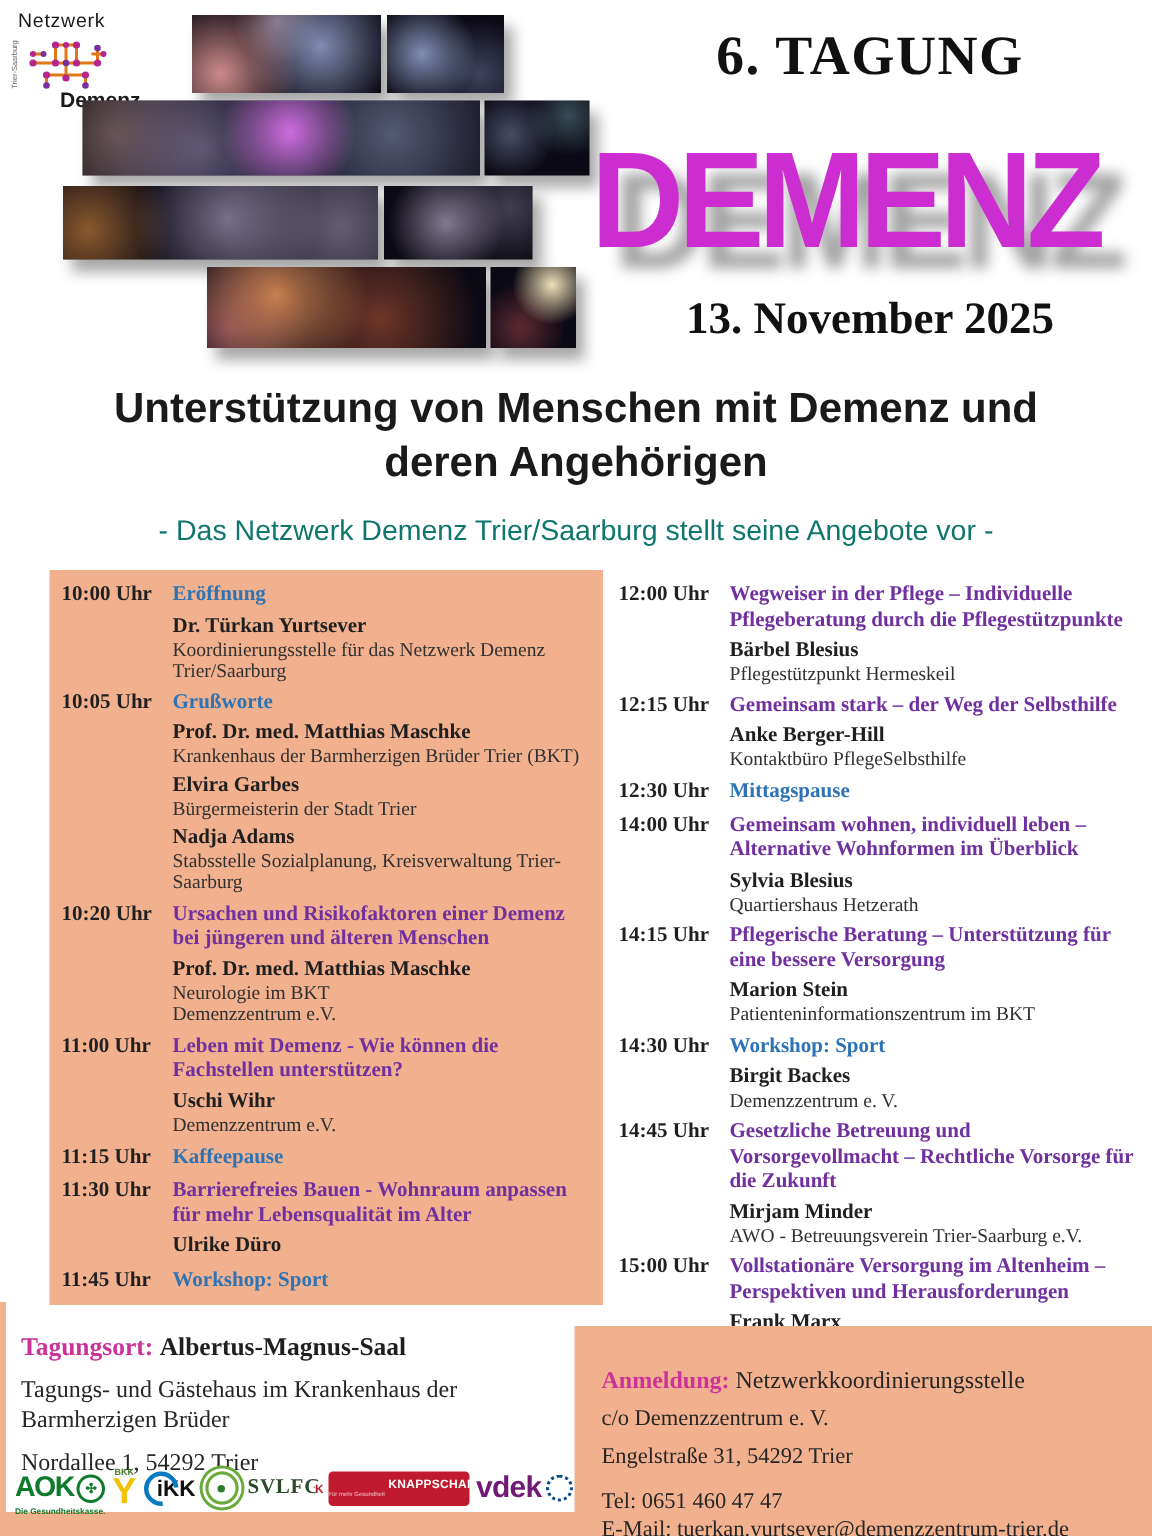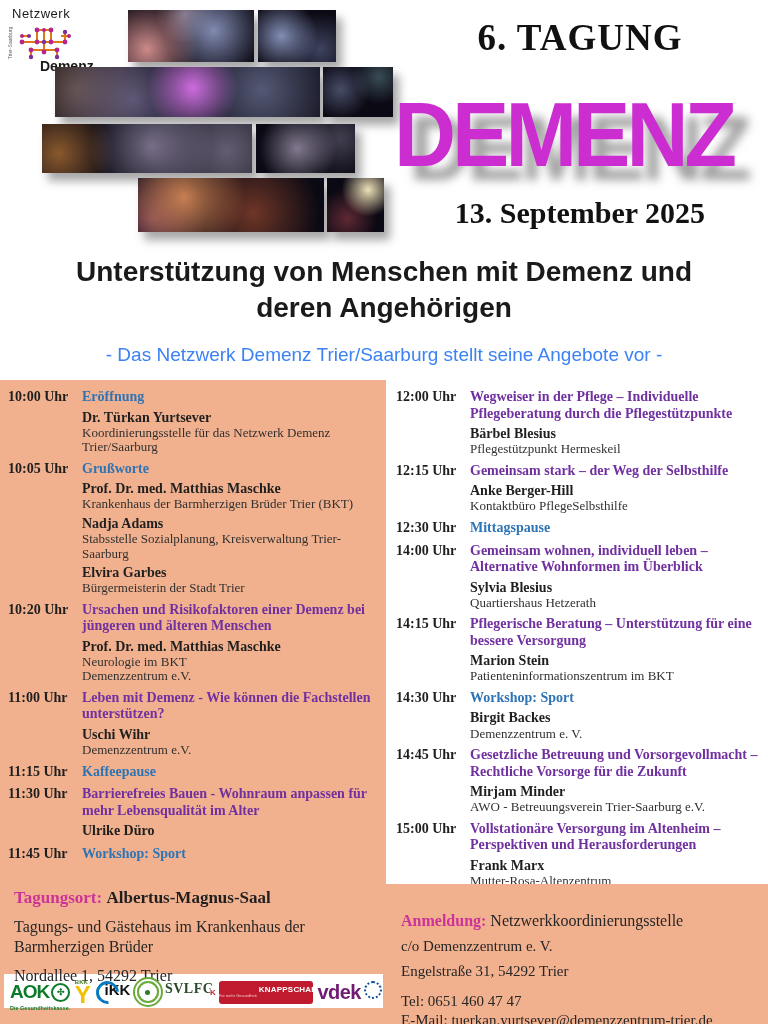--- a/index.html
+++ b/index.html
@@ -54,26 +54,26 @@
           font-family:"Liberation Sans",sans-serif;font-size:86px;font-weight:800;
           letter-spacing:-4px;color:#cb2dd0;transform:scaleY(1.06);transform-origin:left top;
           text-shadow:15px 13px 9px rgba(85,85,85,.55);white-space:nowrap;}
   .date{position:absolute;left:400px;top:196px;width:360px;text-align:center;
         font-size:30px;font-weight:bold;color:#111;}
 
   .headline{position:absolute;left:34px;top:254px;width:700px;text-align:center;
             font-family:"Liberation Sans",sans-serif;font-size:28px;font-weight:bold;
             color:#1a1a1a;line-height:1.3;}
   .subline{position:absolute;left:34px;top:344px;width:700px;text-align:center;
-           font-family:"Liberation Sans",sans-serif;font-size:19px;color:#3b82f6;}
+           font-family:"Liberation Sans",sans-serif;font-size:19px;color:#0f766e;}
 
   
   .sched{position:absolute;left:0;top:380px;width:768px;height:505px;display:flex;align-items:flex-start;}
   .col{box-sizing:border-box;padding:9px 6px 0 8px;}
-  .col-left{width:386px;height:594px;background:var(--salmon);overflow:hidden;}
+  .col-left{width:386px;height:490px;background:var(--salmon);overflow:hidden;margin-left:33px;}
   .col-right{width:382px;height:505px;background:#fff;padding-left:10px;overflow:hidden;}
   .item{display:flex;margin-bottom:6px;}
   .time{flex:none;width:74px;font-weight:bold;font-size:14px;color:#1f1f1f;line-height:1.2;}
   .ibody{flex:1;min-width:0;}
   .ititle{font-weight:bold;font-size:14px;line-height:1.18;}
   .ititle.session{color:#2e74b5;}
   .ititle.talk{color:#7030a0;}
   .speaker{margin-top:4px;}
   .sp-name{font-weight:bold;font-size:14px;color:#1f1f1f;line-height:1.15;}
   .sp-org{font-size:13px;color:#303030;line-height:1.12;}
@@ -84,21 +84,21 @@
 
   .venue{position:absolute;left:14px;top:888px;width:362px;font-size:16px;}
   .lbl{font-weight:bold;color:#cc3399;}
   .venue .v1{font-size:17px;margin-bottom:9px;}
   .venue .v-name{font-weight:bold;color:#1f1f1f;}
   .venue .v2{line-height:1.25;margin-bottom:9px;}
 
   .sponsors{position:absolute;left:10px;top:978px;width:372px;height:28px;
             display:flex;align-items:center;justify-content:space-between;
             font-family:"Liberation Sans",sans-serif;}
-  .sp{display:flex;align-items:flex-start;}
+  .sp{display:flex;align-items:center;}
   .aok-txt{color:#0e7a2b;font-weight:800;font-size:19px;letter-spacing:-1px;}
   .aok-em{width:15px;height:15px;border:2px solid #0e7a2b;border-radius:50%;margin-left:2px;
           display:flex;align-items:center;justify-content:center;color:#0e7a2b;font-size:9px;font-weight:bold;}
   .aok-tag{position:absolute;margin-top:24px;font-size:5.5px;color:#0e7a2b;font-weight:bold;}
   .bkk{flex-direction:column;line-height:1;}
   .bkk-txt{font-size:6px;color:#4a7a2a;font-weight:bold;}
   .bkk-y{color:#f2c200;font-size:24px;font-weight:800;line-height:.8;}
   .ikk-c{width:17px;height:17px;border:3.5px solid #0a7ac0;border-radius:50%;border-right-color:transparent;
          transform:rotate(40deg);margin-right:-14px;}
   .ikk-txt{color:#111;font-weight:800;font-size:15px;letter-spacing:0;}
@@ -170,21 +170,21 @@
     <div class="tile t3"></div>
     <div class="tile t4"></div>
     <div class="tile t5"></div>
     <div class="tile t6"></div>
     <div class="tile t7"></div>
     <div class="tile t8"></div>
   </div>
 
   <div class="tagung">6. TAGUNG</div>
   <div class="demenz">DEMENZ</div>
-  <div class="date">13. September 2025</div>
+  <div class="date">13. November 2025</div>
 
   <div class="headline">Unterstützung von Menschen mit Demenz und deren Angehörigen</div>
   <div class="subline">- Das Netzwerk Demenz Trier/Saarburg stellt seine Angebote vor -</div>
 
   <div class="sched">
     <div class="col col-left">
 
         <div class="item">
           <div class="time">10:00 Uhr</div>
           <div class="ibody">
@@ -210,32 +210,32 @@
 
                 <div class="speaker">
                   <div class="sp-name">Prof. Dr. med. Matthias Maschke</div>
                   <div>
 
                       <div class="sp-org">Krankenhaus der Barmherzigen Brüder Trier (BKT)</div>
                     </div>
                 </div>
 
                 <div class="speaker">
+                  <div class="sp-name">Elvira Garbes</div>
+                  <div>
+
+                      <div class="sp-org">Bürgermeisterin der Stadt Trier</div>
+                    </div>
+                </div>
+
+                <div class="speaker">
                   <div class="sp-name">Nadja Adams</div>
                   <div>
 
                       <div class="sp-org">Stabsstelle Sozialplanung, Kreisverwaltung Trier-Saarburg</div>
-                    </div>
-                </div>
-
-                <div class="speaker">
-                  <div class="sp-name">Elvira Garbes</div>
-                  <div>
-
-                      <div class="sp-org">Bürgermeisterin der Stadt Trier</div>
                     </div>
                 </div>
               </div>
           </div>
         </div>
 
         <div class="item">
           <div class="time">10:20 Uhr</div>
           <div class="ibody">
             <div class="ititle talk">Ursachen und Risikofaktoren einer Demenz bei jüngeren und älteren Menschen</div>

